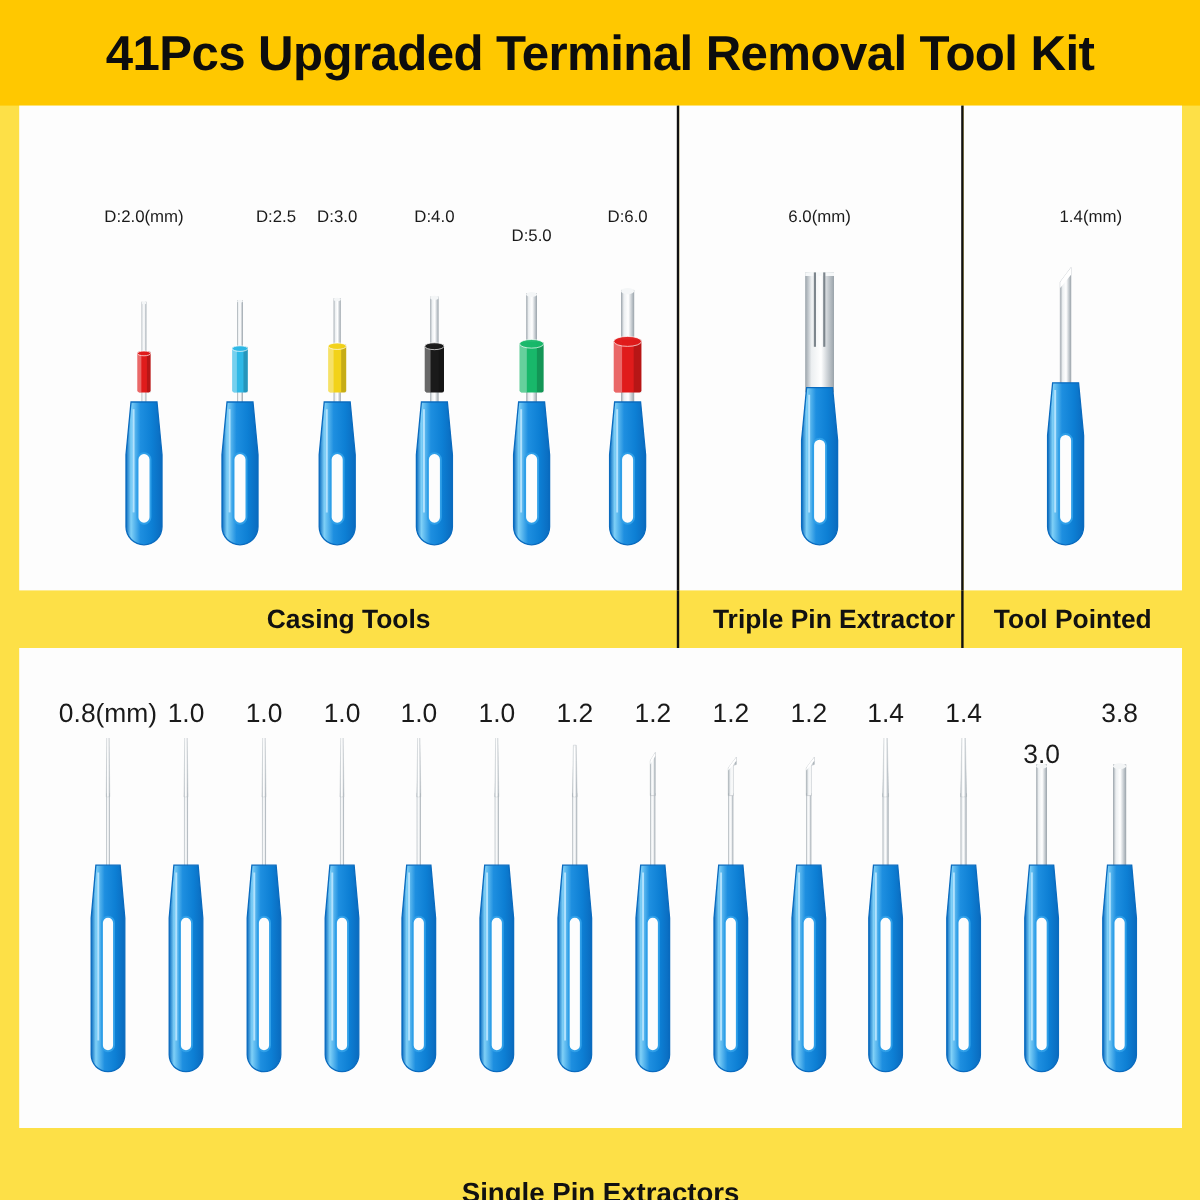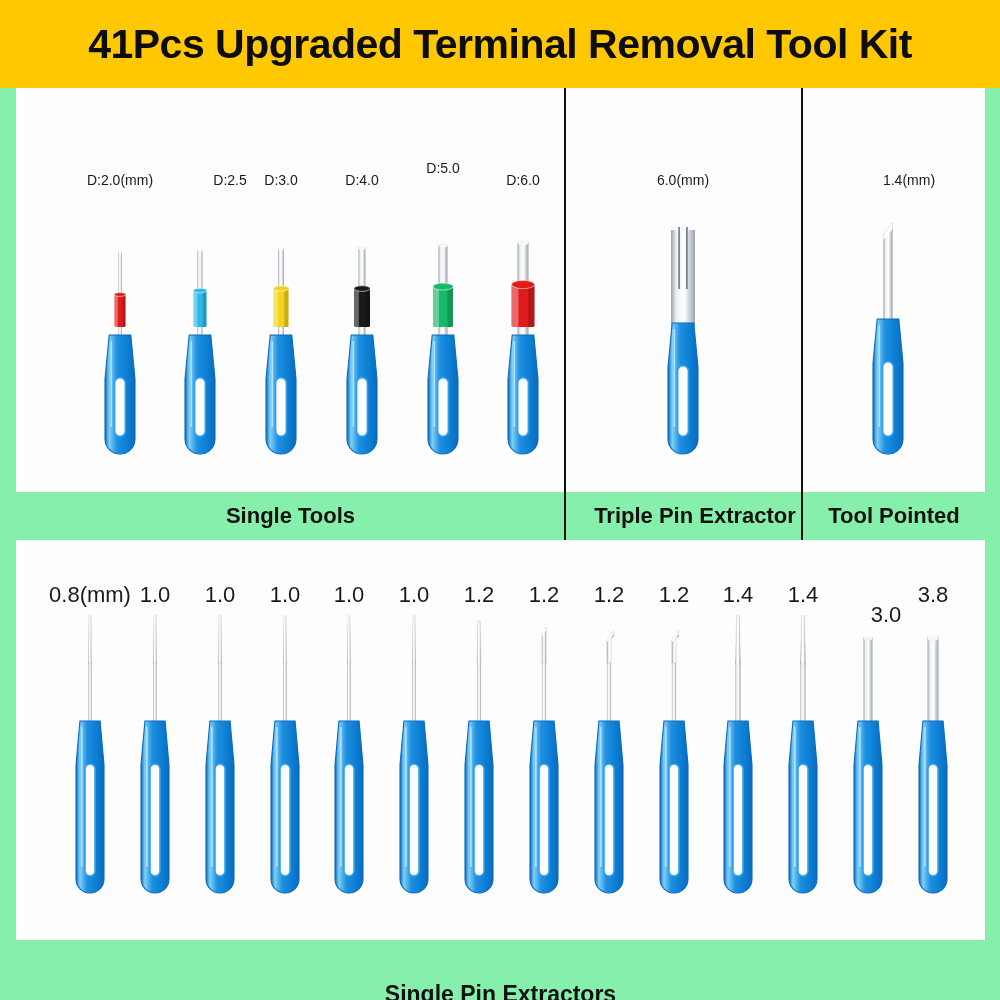--- a/index.html
+++ b/index.html
@@ -5,21 +5,21 @@
   html,body{margin:0;padding:0;}
   body{
     width:1000px;height:1000px;
     background:#ffc800;
     font-family:"Liberation Sans", sans-serif;
     overflow:hidden;
   }
   .poster{
     position:relative;
     width:1000px;height:1000px;
-    background:#86efac;
+    background:#fde047;
     box-sizing:border-box;
   }
 
   
   .title-bar{
     position:absolute;left:0;top:0;width:1000px;height:88px;
     display:flex;align-items:center;justify-content:center;
     background:#ffc800;
   }
   .title-text{
@@ -86,21 +86,21 @@
   <div class="panel" id="panel-triple"></div>
   <div class="panel" id="panel-pointed"></div>
   <div class="panel" id="panel-single"></div>
 
   <div class="vdiv" id="vdiv1"></div>
   <div class="vdiv" id="vdiv2"></div>
   <div class="vdiv-cap" id="vdivc1"></div>
   <div class="vdiv-cap" id="vdivc2"></div>
 
   <div class="cap-row">
-    <div class="cap" id="cap-casing">Single Tools</div>
+    <div class="cap" id="cap-casing">Casing Tools</div>
     <div class="cap" id="cap-triple">Triple Pin Extractor</div>
     <div class="cap" id="cap-pointed">Tool Pointed</div>
   </div>
   <div id="cap-single">Single Pin Extractors</div>
 
   <div id="layer">
       <div class="lbl" style="left: 120px; top: 172px;">D:2.0(mm)</div>
       <div class="tool" style="left: 120px; top: 205px;">
       <svg width="70" height="260" viewBox="0 0 70 260">
 
@@ -269,21 +269,21 @@
     Z" fill="url(#bc3)" stroke="#0a6bbf" stroke-width="1.1"></path>
     <path d="
     M 29.6 178
     A 5.3999999999999995 5.3999999999999995 0 0 1 40.4 178
     L 40.4 226
     A 5.3999999999999995 5.3999999999999995 0 0 1 29.6 226
     Z" fill="#fdfdfd" stroke="#2f9fe8" stroke-width="1.6"></path>
     <path d="M 26.3 136 L 26.3 222" stroke="#bfe8ff" stroke-width="1.6" fill="none" opacity="0.85"></path>
       </svg>
       </div>
-      <div class="lbl" style="left: 443px; top: 160px;">D:5.0</div>
+      <div class="lbl" style="left: 443px; top: 188px;">D:5.0</div>
       <div class="tool" style="left: 443px; top: 205px;">
       <svg width="70" height="260" viewBox="0 0 70 260">
 
   <defs>
     <linearGradient id="mc4" x1="0" y1="0" x2="1" y2="0">
       <stop offset="0%" stop-color="#9aa3aa"></stop>
       <stop offset="22%" stop-color="#eceff1"></stop>
       <stop offset="55%" stop-color="#ffffff"></stop>
       <stop offset="80%" stop-color="#c6ccd1"></stop>
       <stop offset="100%" stop-color="#9aa3aa"></stop>
@@ -980,21 +980,21 @@
     Z" fill="url(#bs11)" stroke="#0a6bbf" stroke-width="1.1"></path>
     <path d="
     M 26.96 154
     A 5.04 5.04 0 0 1 37.04 154
     L 37.04 256
     A 5.04 5.04 0 0 1 26.96 256
     Z" fill="#fdfdfd" stroke="#2f9fe8" stroke-width="1.6"></path>
     <path d="M 23.880000000000003 112 L 23.880000000000003 252" stroke="#bfe8ff" stroke-width="1.6" fill="none" opacity="0.85"></path>
       </svg>
       </div>
-      <div class="lbl lbl-sm" style="left: 868px; top: 602px; margin-left: 18px;">3.0</div>
+      <div class="lbl lbl-sm" style="left: 868px; top: 616px;">3.0</div>
       <div class="tool" style="left: 868px; top: 615px;">
       <svg width="64" height="300" viewBox="0 0 64 300">
 
   <defs>
     <linearGradient id="ms12" x1="0" y1="0" x2="1" y2="0">
       <stop offset="0%" stop-color="#9aa3aa"></stop>
       <stop offset="22%" stop-color="#eceff1"></stop>
       <stop offset="55%" stop-color="#ffffff"></stop>
       <stop offset="80%" stop-color="#c6ccd1"></stop>
       <stop offset="100%" stop-color="#9aa3aa"></stop>

